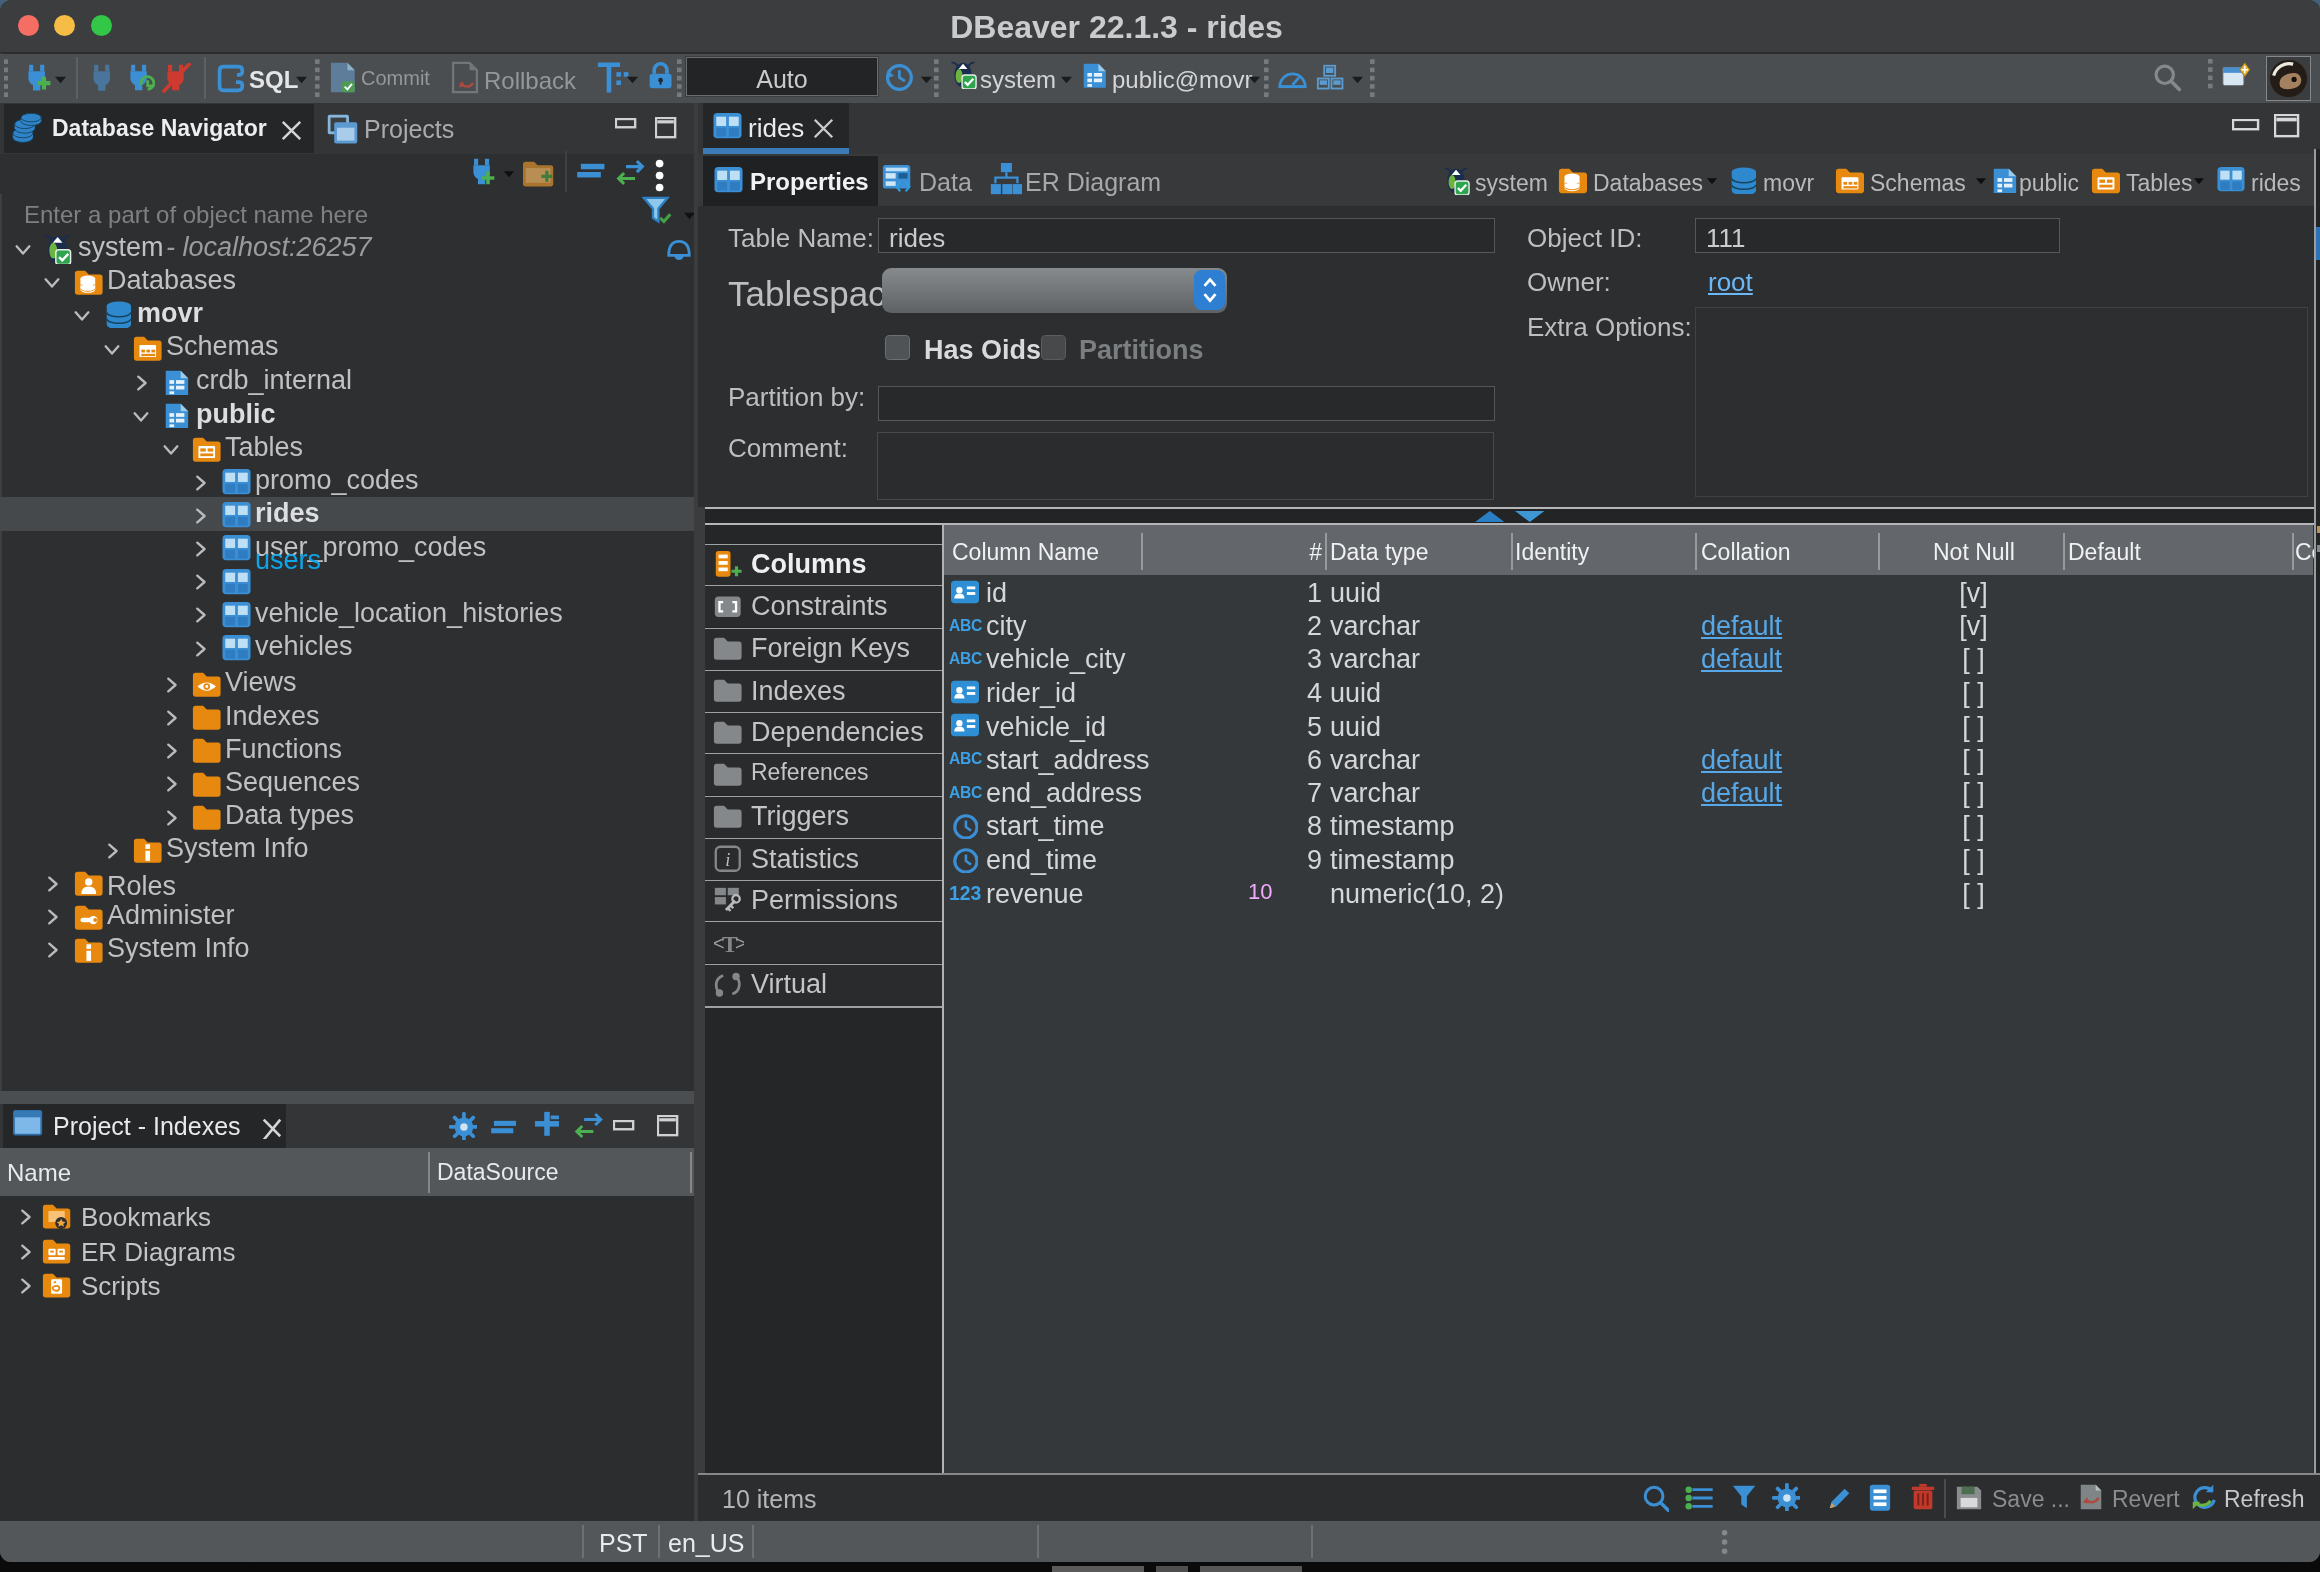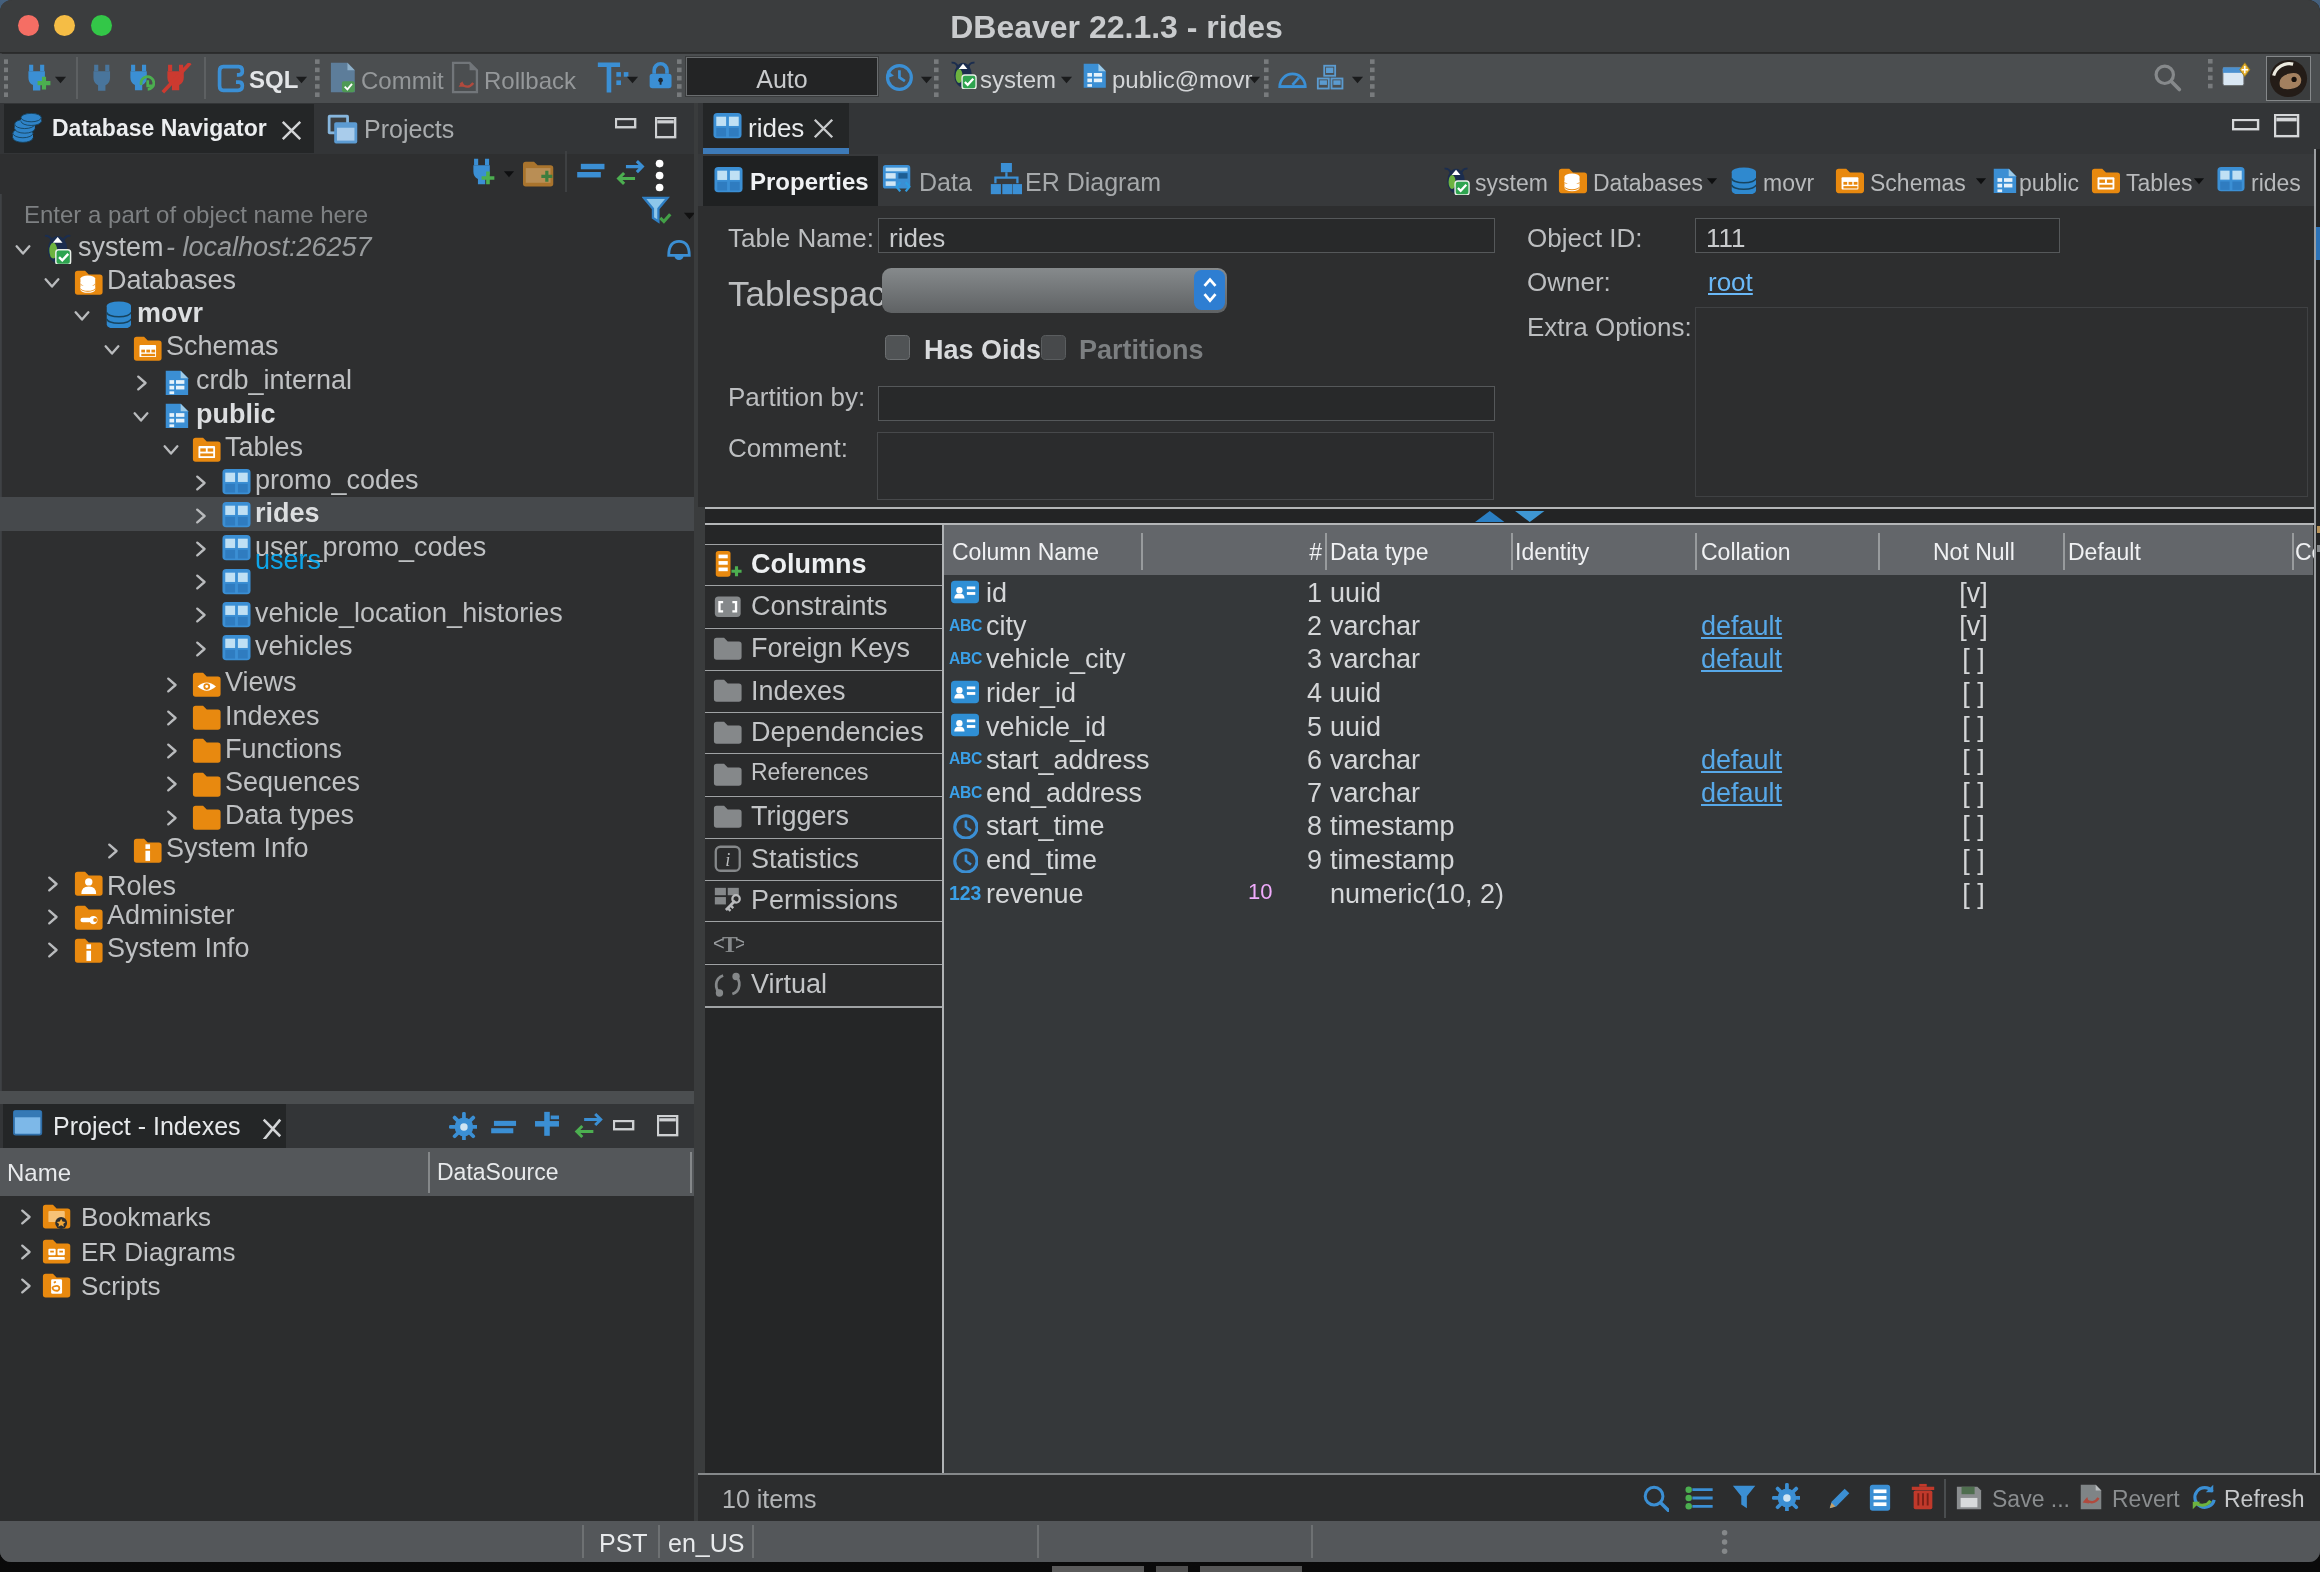--- a/index.html
+++ b/index.html
@@ -67,21 +67,21 @@
       <rect x="0" y="18" width="5" height="5" fill="#787b7d"></rect>
       <rect x="0" y="27" width="5" height="5" fill="#787b7d"></rect>
       <rect x="0" y="36" width="5" height="5" fill="#787b7d"></rect>
     </svg>
 <svg class="ab" style="left:329px;top:61px" width="29.5" height="33" viewBox="0 0 32 36">
       <path d="M2 2 h18 l8 8 v24 h-26z" fill="#5d7d9a"></path>
       <path d="M20 2 l8 8 h-8z" fill="#8fb0c9"></path>
       <rect x="14" y="22" width="14" height="12" rx="2" fill="#4f9a55"></rect>
       <path d="M17 28 l3 3 5-6" stroke="#fff" stroke-width="2" fill="none"></path>
     </svg>
-<div class="t" style="left:361px;top:67px;font-size:24px;color:#95989a">Commit</div>
+<div class="t" style="left:361px;top:67px;font-size:20px;color:#95989a">Commit</div>
 <svg class="ab" style="left:451px;top:61px" width="28" height="33" viewBox="0 0 30 36">
       <path d="M2 2 h18 l8 8 v24 h-26z" fill="none" stroke="#72767a" stroke-width="2.5"></path>
       <path d="M20 2 l8 8 h-8z" fill="#72767a"></path>
       <path d="M10 24 q8 8 14 0" stroke="#b04a3e" stroke-width="2.6" fill="none"></path>
       <path d="M8 28 l4-6 3 6z" fill="#b04a3e"></path>
     </svg>
 <div class="t" style="left:484px;top:67px;font-size:24px;color:#95989a">Rollback</div>
 <svg class="ab" style="left:596px;top:61px" width="37" height="37" viewBox="0 0 40 40">
       <path d="M2 4 h24 M14 4 v30" stroke="#3b8fd4" stroke-width="5"></path>
       <g fill="#3b8fd4">

